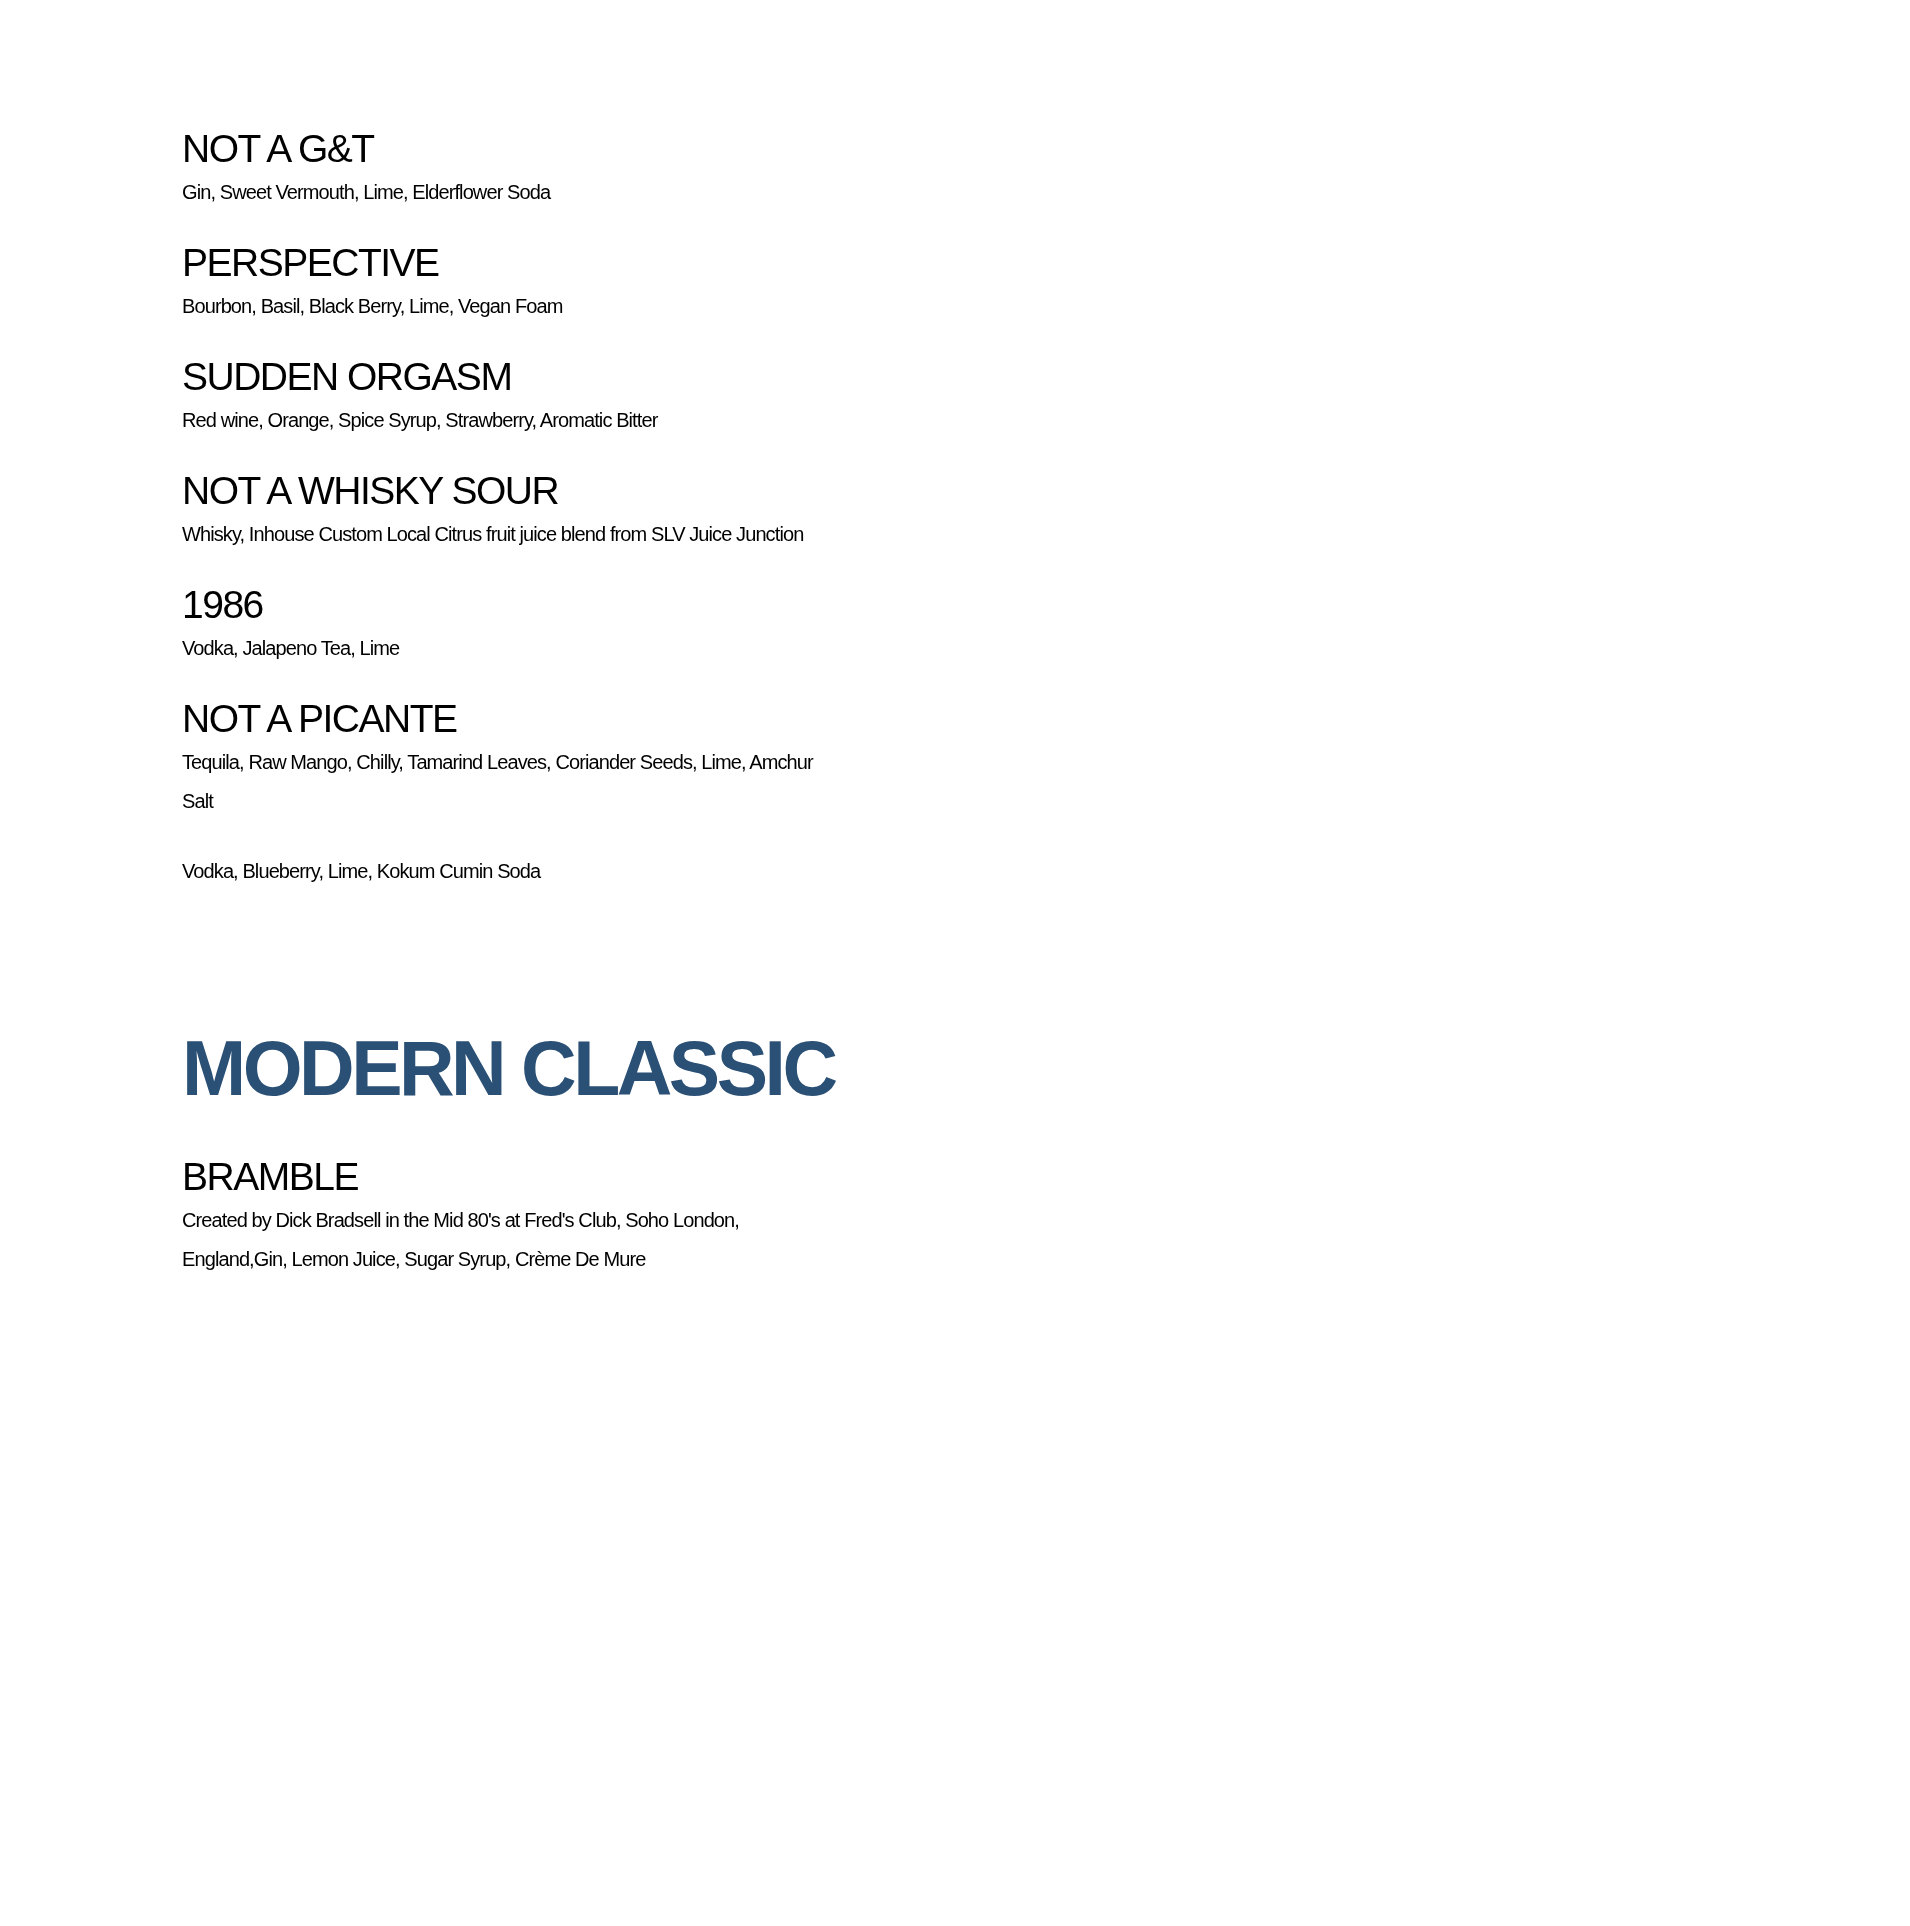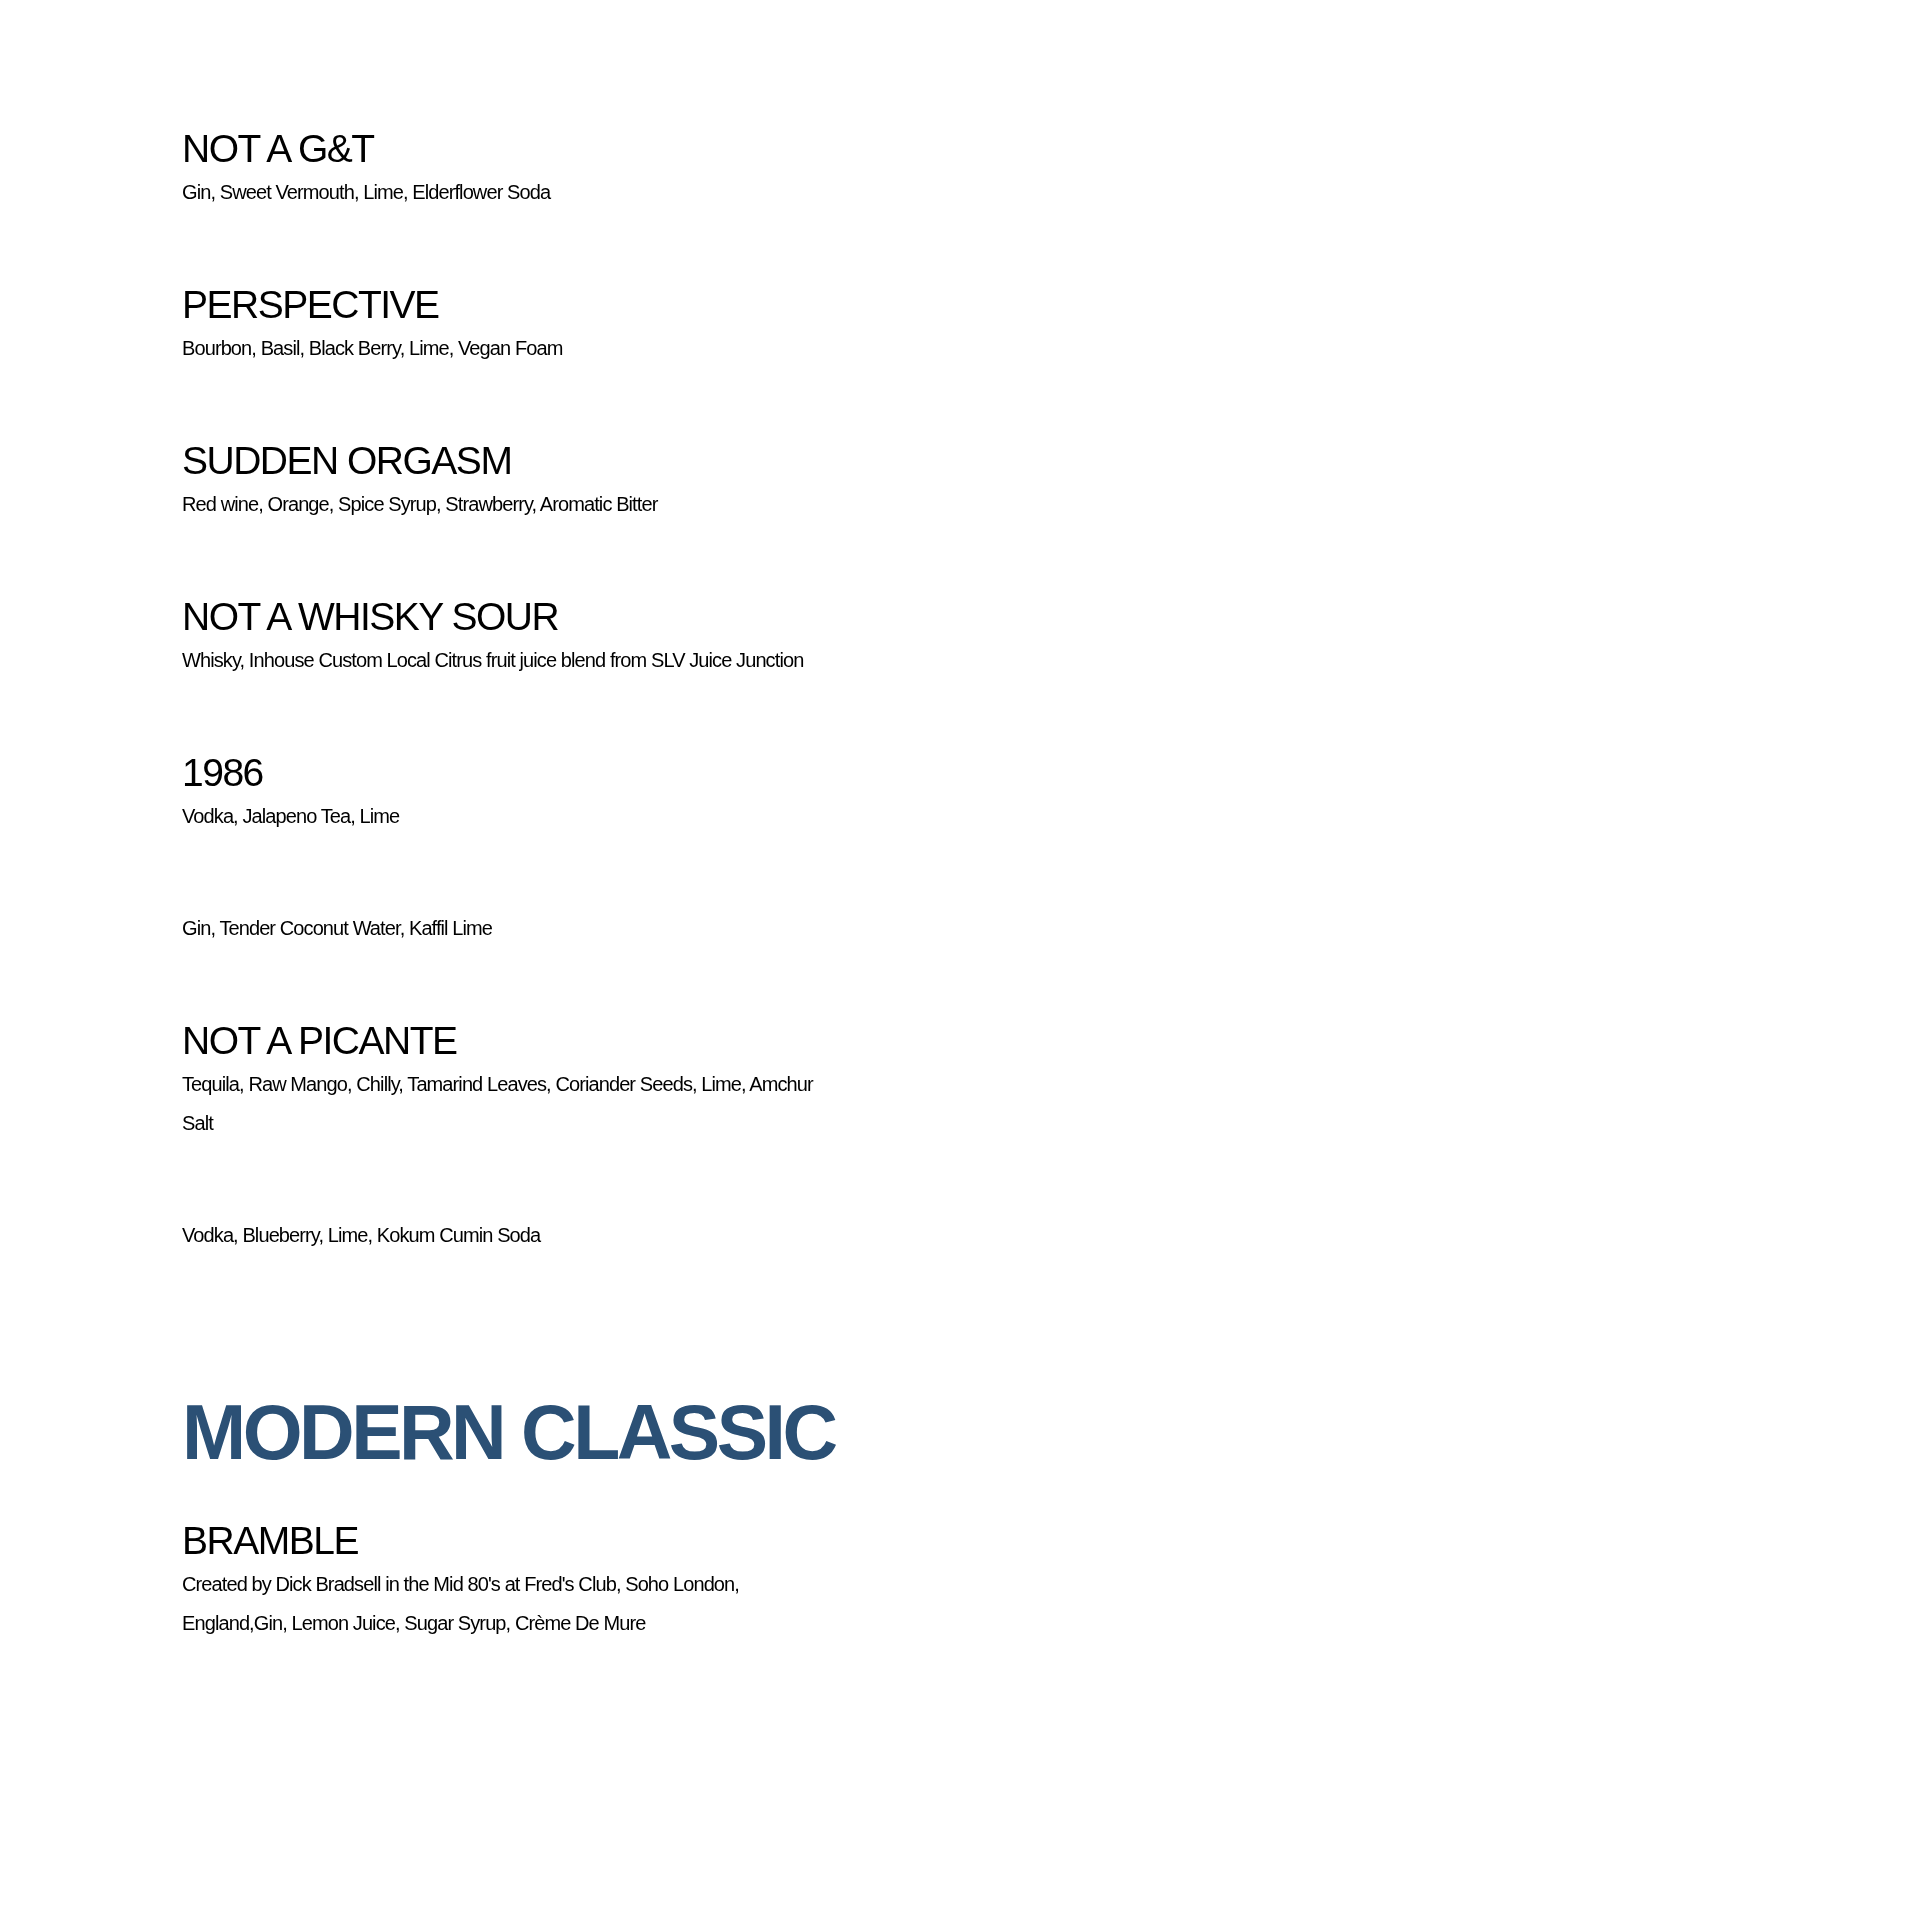--- a/index.html
+++ b/index.html
@@ -27,21 +27,21 @@
     line-height: 77px;
     height: 77px;
     font-weight: 700;
     color: #2B5075;
     letter-spacing: -3.5px;
     white-space: nowrap;
   }
   .section.first { margin-top: 129px; }
   .section.second { margin-top: 139px; }
   .items { margin-top: 50px; }
-  .item + .item { margin-top: 73px; }
+  .item + .item { margin-top: 31px; }
   .item-title {
     margin: 0;
     font-size: 39px;
     line-height: 39px;
     height: 39px;
     font-weight: 400;
     letter-spacing: -1.5px;
     white-space: nowrap;
   }
   .item-desc {
@@ -87,23 +87,20 @@
           <span class="desc-line">Whisky, Inhouse Custom Local Citrus fruit juice blend from SLV Juice Junction</span>
         </div>
       </div>
       <div class="item">
         <h2 class="item-title">1986</h2>
         <div class="item-desc">
           <span class="desc-line">Vodka, Jalapeno Tea, Lime</span>
         </div>
       </div>
       <div class="item">
-        <div class="item-desc">
-          <span class="desc-line">Gin, Tender Coconut Water, Kaffil Lime</span>
-        </div>
       </div>
       <div class="item">
         <h2 class="item-title">NOT A PICANTE</h2>
         <div class="item-desc">
           <span class="desc-line">Tequila, Raw Mango, Chilly, Tamarind Leaves, Coriander Seeds, Lime, Amchur</span>
           <span class="desc-line">Salt</span>
         </div>
       </div>
       <div class="item">
         <div class="item-desc">

